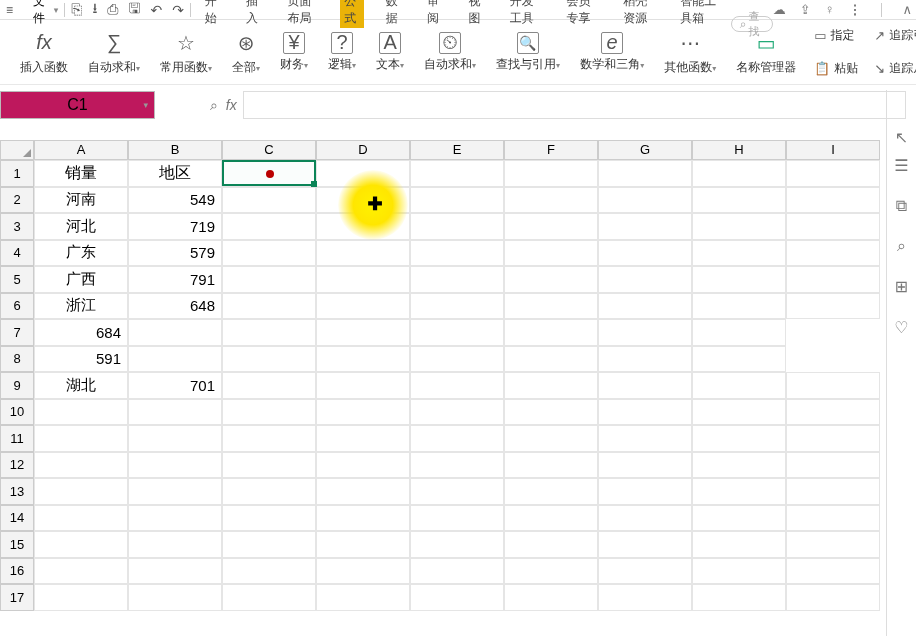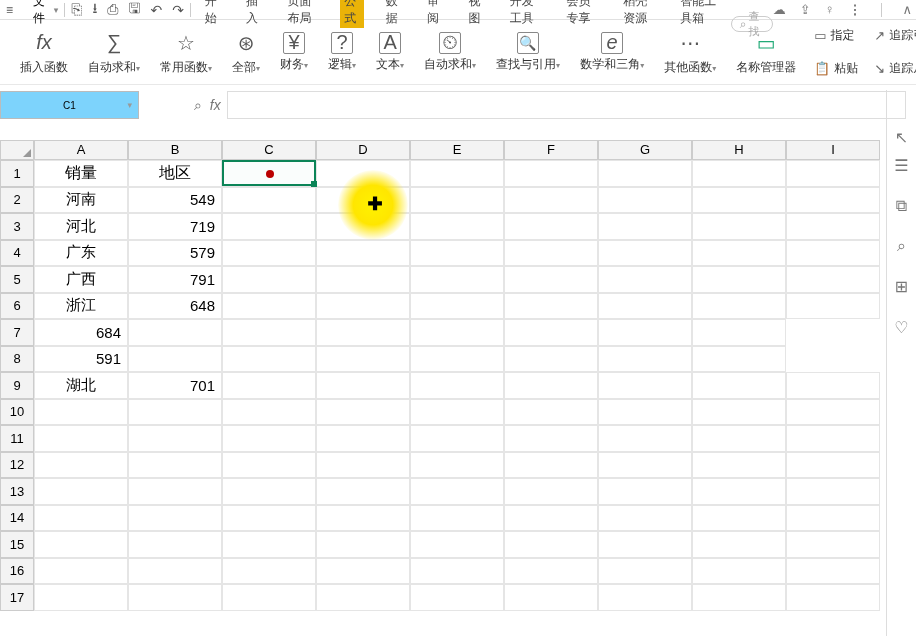--- a/index.html
+++ b/index.html
@@ -27,21 +27,21 @@
   .rgroup .icon { font-size:20px; height:28px; display:flex; align-items:center; justify-content:center; color:#555; }
   .rgroup .label { font-size:12px; color:#333; white-space:nowrap; }
   .rgroup .dd { font-size:8px; color:#888; }
   .vsep { width:1px; height:50px; background:#e3e3e3; }
   .rstack { display:flex; flex-direction:column; gap:6px; padding:0 8px; font-size:12px; }
   .rstack .row { display:flex; align-items:center; gap:4px; color:#333; white-space:nowrap; }
   .rstack .row .si { font-size:13px; color:#666; }
 
   
   .formula-row { height:40px; display:flex; align-items:center; }
-  .namebox { width:139px; height:28px; border:1px solid #bbb; background:#7dd3fc; display:flex; align-items:center; justify-content:center; font-size:10px; position:relative; }
+  .namebox { width:155px; height:28px; border:1px solid #bbb; background:#be185d; display:flex; align-items:center; justify-content:center; font-size:16px; position:relative; }
   .namebox::after { content:"▾"; position:absolute; right:6px; font-size:9px; color:#999;}
   .fx { margin-left:55px; display:flex; align-items:center; gap:8px; color:#777; font-size:14px; }
   .fx .fxlabel { font-style:italic; }
   .formula-input { flex:1; height:28px; border:1px solid #ddd; margin:0 10px 0 6px; background:#fff; }
 
   
   .sheet-wrap { position:absolute; top:140px; left:0; width:885px; bottom:0; }
   .colhdrs { display:flex; height:20px; }
   .corner { width:34px; background:#f3f3f3; border:1px solid #ccc; position:relative; }
   .corner::after { content:""; position:absolute; right:2px; bottom:2px; width:0; height:0; border-left:8px solid transparent; border-bottom:8px solid #999; }

